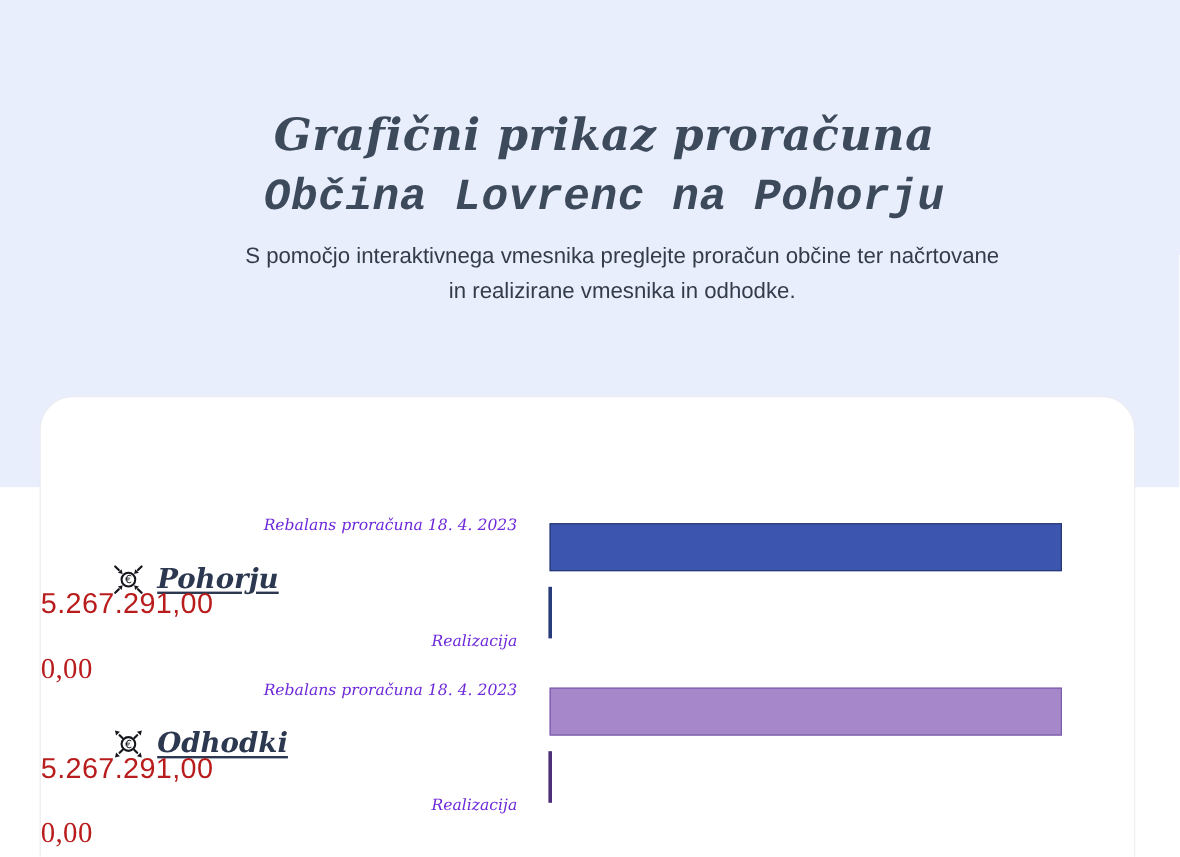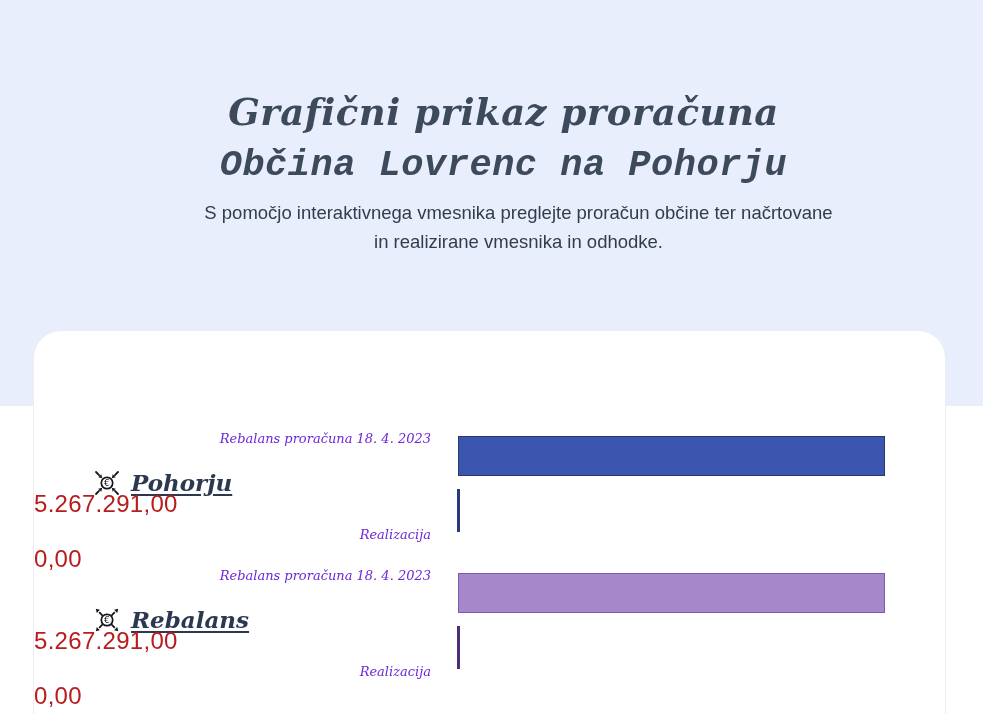--- a/index.html
+++ b/index.html
@@ -47,21 +47,21 @@
     font-family:"DejaVu Serif","Liberation Serif",serif; font-style:italic;
     font-size:13px; color:#6d28d9;
   }
   .caption--planned  { top:3px; }
   .caption--realized { top:59px;margin-top:40px; }
   .value {
     position:absolute; left:0; width:397px; text-align:left;
     font-size:24px; color:#b91c1c; letter-spacing:0.3px;margin-top:41px;
   }
   .value--planned  { top:21px; }
-  .value--realized { top:76px; }
+  .value--realized { top:76px;font-family:Liberation Serif, serif; }
   .bar {
     position:absolute; left:424px; top:8px; width:427px; height:40px;
     box-sizing:border-box; border:1.5px solid;
   }
   .bar--blue   { background:#3c56af; border-color:#263873; }
   .bar--purple { background:#a688ca; border-color:#7b5cab; }
   .zero-tick { position:absolute; left:423px; top:61px; width:3px; height:43px; }
   .tick--blue   { background:#283c7c; }
   .tick--purple { background:#4c2f77; }
 </style>
@@ -125,21 +125,21 @@
           <g fill="#14161c">
             <polygon points="2.6,2.6 3.5,6.4 6.4,3.5"></polygon>
             <polygon points="23.4,2.6 22.5,6.4 19.6,3.5"></polygon>
             <polygon points="23.4,23.4 22.5,19.6 19.6,22.5"></polygon>
             <polygon points="2.6,23.4 3.5,19.6 6.4,22.5"></polygon>
           </g>
           <circle cx="13" cy="13" r="5.3" fill="#ffffff" stroke="#14161c" stroke-width="1.6"></circle>
           <text x="13" y="13.6" text-anchor="middle" dominant-baseline="middle" font-size="8.5" font-family="DejaVu Sans, sans-serif" fill="#14161c">€</text>
         </svg>
       </span>
-      <a class="section-label">Rebalans</a>
+      <a class="section-label">Odhodki</a>
 
       <div class="caption caption--planned">Rebalans proračuna 18. 4. 2023</div>
       <div class="value value--planned">5.267.291,00</div>
       <div class="bar bar--purple"></div>
 
       <div class="caption caption--realized">Realizacija</div>
       <div class="value value--realized">0,00</div>
       <div class="zero-tick tick--purple"></div>
     </div>
   </div>

